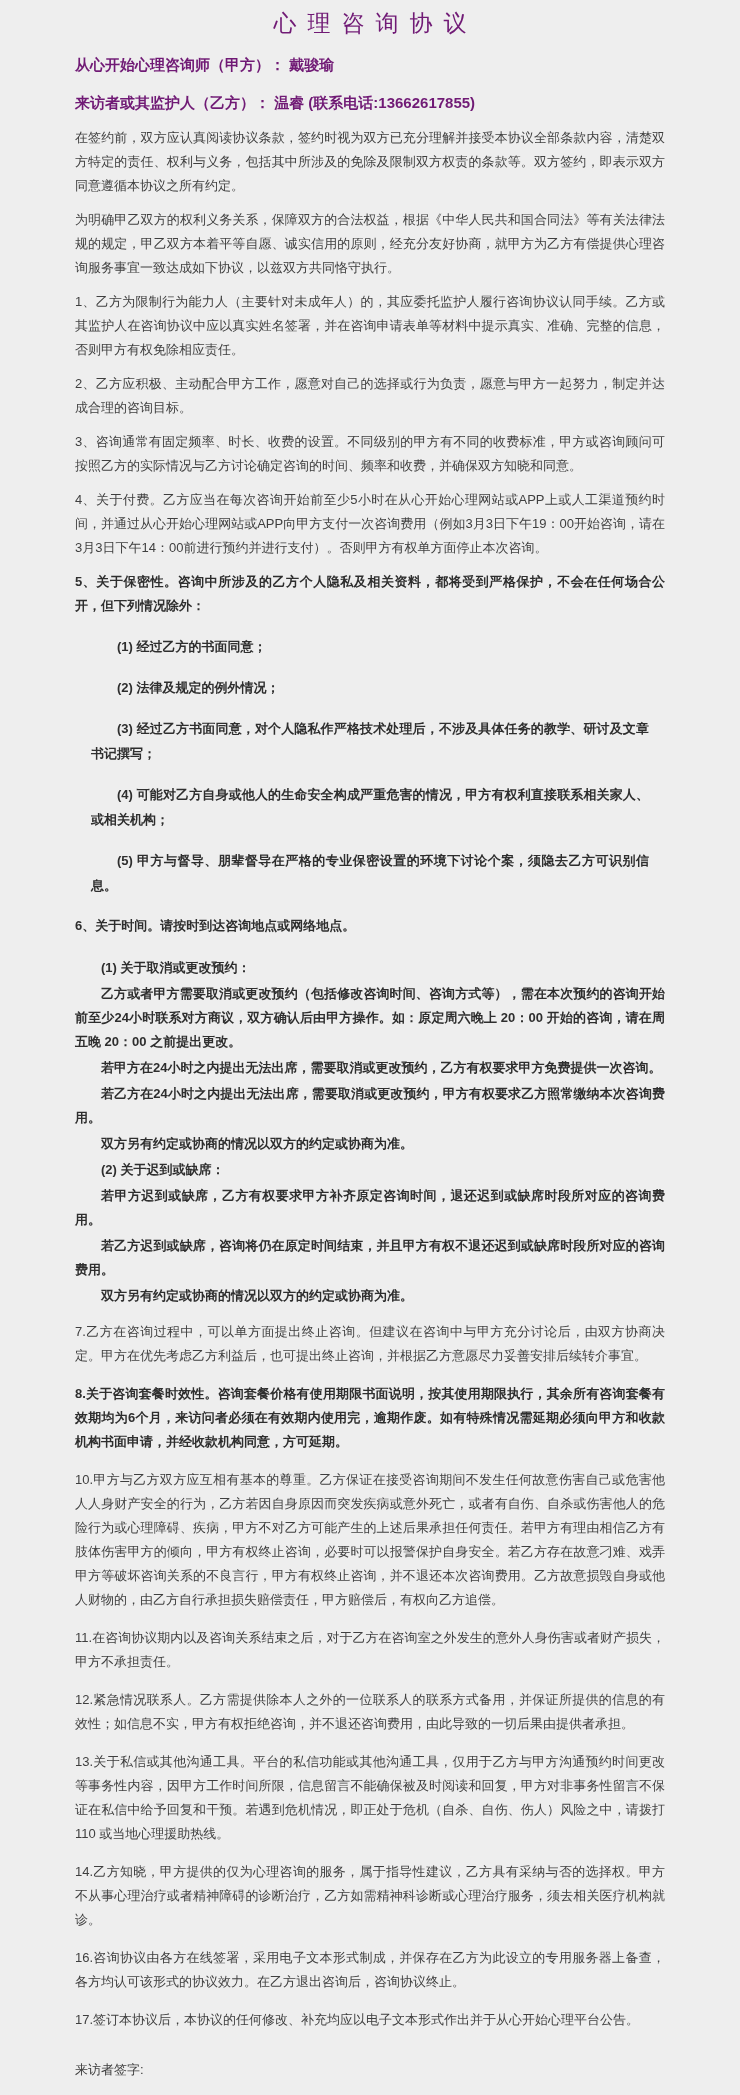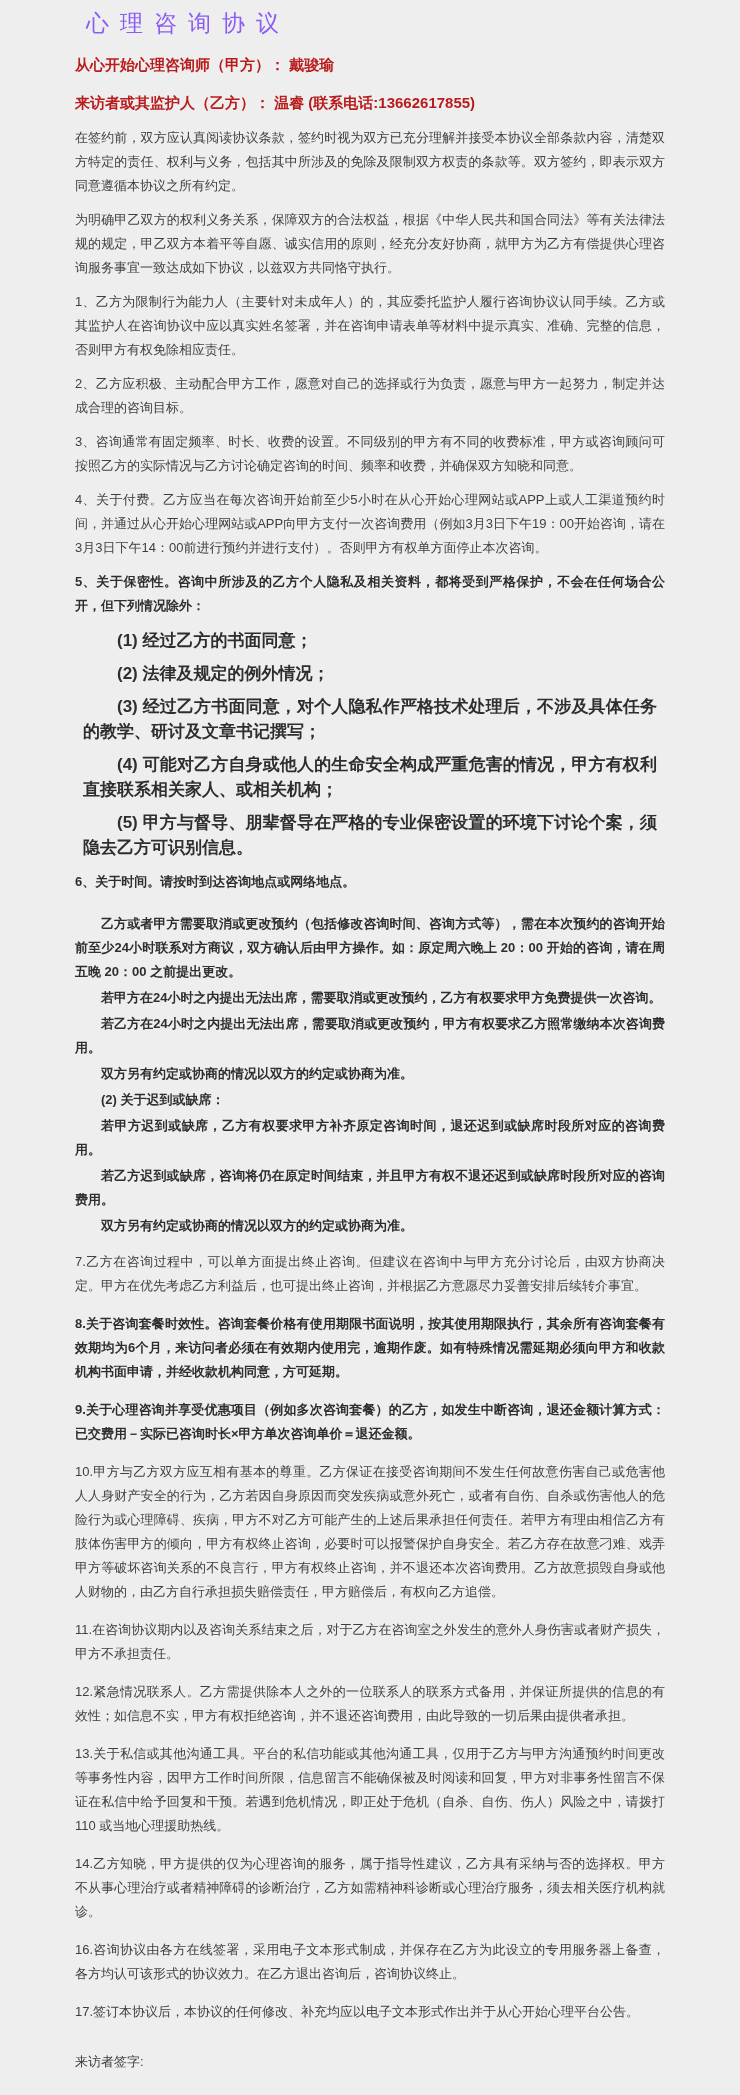--- a/index.html
+++ b/index.html
@@ -10,47 +10,47 @@
     color: #3f3f3f;
     font-family: "Liberation Sans", "DejaVu Sans", sans-serif;
     -webkit-font-smoothing: antialiased;
   }
   .doc {
     padding: 8px 75px 28px 75px;
   }
   .title {
     font-size: 23px;
     font-weight: 400;
-    color: #8b5cf6;
-    text-align: left;
+    color: #701a75;
+    text-align: center;
     letter-spacing: 11px;
     padding-left: 11px; 
     line-height: 30px;
     margin: 0 0 16px 0;
   }
   .party {
     font-size: 15px;
     font-weight: 700;
-    color: #b91c1c;
+    color: #701a75;
     line-height: 22px;
     margin: 16px 0 12px 0;
   }
   p.para, p.item {
     font-size: 13px;
     line-height: 24px;
     margin: 0 0 10px 0;
     text-align: justify;
   }
   p.item { margin-bottom: 14px; }
   .b { font-weight: 700; color: #2e2e2e; }
   .list { margin: 2px 0 10px 0; }
   .list p {
-    font-size: 17px;
+    font-size: 13px;
     line-height: 25px;
-    margin: 8px;
+    margin: 16px;
     text-indent: 2em;
     text-align: justify;
   }
   .sec6 { margin: 0 0 12px 0; }
   .sec6 p {
     font-size: 13px;
     line-height: 24px;
     margin: 0 0 2px 0;
     text-indent: 2em;
     text-align: justify;
@@ -83,33 +83,33 @@
   <div class="list b">
     <p>(1) 经过乙方的书面同意；</p>
     <p>(2) 法律及规定的例外情况；</p>
     <p>(3) 经过乙方书面同意，对个人隐私作严格技术处理后，不涉及具体任务的教学、研讨及文章书记撰写；</p>
     <p>(4) 可能对乙方自身或他人的生命安全构成严重危害的情况，甲方有权利直接联系相关家人、或相关机构；</p>
     <p>(5) 甲方与督导、朋辈督导在严格的专业保密设置的环境下讨论个案，须隐去乙方可识别信息。</p>
   </div>
 
   <p class="para b" style="margin-bottom:18px">6、关于时间。请按时到达咨询地点或网络地点。</p>
   <div class="sec6 b">
+    <p>(1) 关于取消或更改预约：</p>
     <p>乙方或者甲方需要取消或更改预约（包括修改咨询时间、咨询方式等），需在本次预约的咨询开始前至少24小时联系对方商议，双方确认后由甲方操作。如：原定周六晚上 20：00 开始的咨询，请在周五晚 20：00 之前提出更改。</p>
     <p>若甲方在24小时之内提出无法出席，需要取消或更改预约，乙方有权要求甲方免费提供一次咨询。</p>
     <p>若乙方在24小时之内提出无法出席，需要取消或更改预约，甲方有权要求乙方照常缴纳本次咨询费用。</p>
     <p>双方另有约定或协商的情况以双方的约定或协商为准。</p>
     <p>(2) 关于迟到或缺席：</p>
     <p>若甲方迟到或缺席，乙方有权要求甲方补齐原定咨询时间，退还迟到或缺席时段所对应的咨询费用。</p>
     <p>若乙方迟到或缺席，咨询将仍在原定时间结束，并且甲方有权不退还迟到或缺席时段所对应的咨询费用。</p>
     <p>双方另有约定或协商的情况以双方的约定或协商为准。</p>
   </div>
 
   <p class="item">7.乙方在咨询过程中，可以单方面提出终止咨询。但建议在咨询中与甲方充分讨论后，由双方协商决定。甲方在优先考虑乙方利益后，也可提出终止咨询，并根据乙方意愿尽力妥善安排后续转介事宜。</p>
   <p class="item b">8.关于咨询套餐时效性。咨询套餐价格有使用期限书面说明，按其使用期限执行，其余所有咨询套餐有效期均为6个月，来访问者必须在有效期内使用完，逾期作废。如有特殊情况需延期必须向甲方和收款机构书面申请，并经收款机构同意，方可延期。</p>
-  <p class="item b">9.关于心理咨询并享受优惠项目（例如多次咨询套餐）的乙方，如发生中断咨询，退还金额计算方式：已交费用－实际已咨询时长×甲方单次咨询单价＝退还金额。</p>
   <p class="item">10.甲方与乙方双方应互相有基本的尊重。乙方保证在接受咨询期间不发生任何故意伤害自己或危害他人人身财产安全的行为，乙方若因自身原因而突发疾病或意外死亡，或者有自伤、自杀或伤害他人的危险行为或心理障碍、疾病，甲方不对乙方可能产生的上述后果承担任何责任。若甲方有理由相信乙方有肢体伤害甲方的倾向，甲方有权终止咨询，必要时可以报警保护自身安全。若乙方存在故意刁难、戏弄甲方等破坏咨询关系的不良言行，甲方有权终止咨询，并不退还本次咨询费用。乙方故意损毁自身或他人财物的，由乙方自行承担损失赔偿责任，甲方赔偿后，有权向乙方追偿。</p>
   <p class="item">11.在咨询协议期内以及咨询关系结束之后，对于乙方在咨询室之外发生的意外人身伤害或者财产损失，甲方不承担责任。</p>
   <p class="item">12.紧急情况联系人。乙方需提供除本人之外的一位联系人的联系方式备用，并保证所提供的信息的有效性；如信息不实，甲方有权拒绝咨询，并不退还咨询费用，由此导致的一切后果由提供者承担。</p>
   <p class="item">13.关于私信或其他沟通工具。平台的私信功能或其他沟通工具，仅用于乙方与甲方沟通预约时间更改等事务性内容，因甲方工作时间所限，信息留言不能确保被及时阅读和回复，甲方对非事务性留言不保证在私信中给予回复和干预。若遇到危机情况，即正处于危机（自杀、自伤、伤人）风险之中，请拨打 110 或当地心理援助热线。</p>
   <p class="item">14.乙方知晓，甲方提供的仅为心理咨询的服务，属于指导性建议，乙方具有采纳与否的选择权。甲方不从事心理治疗或者精神障碍的诊断治疗，乙方如需精神科诊断或心理治疗服务，须去相关医疗机构就诊。</p>
   <p class="item">16.咨询协议由各方在线签署，采用电子文本形式制成，并保存在乙方为此设立的专用服务器上备查，各方均认可该形式的协议效力。在乙方退出咨询后，咨询协议终止。</p>
   <p class="item">17.签订本协议后，本协议的任何修改、补充均应以电子文本形式作出并于从心开始心理平台公告。</p>
 
   <p class="sig-label">来访者签字:</p>
 

